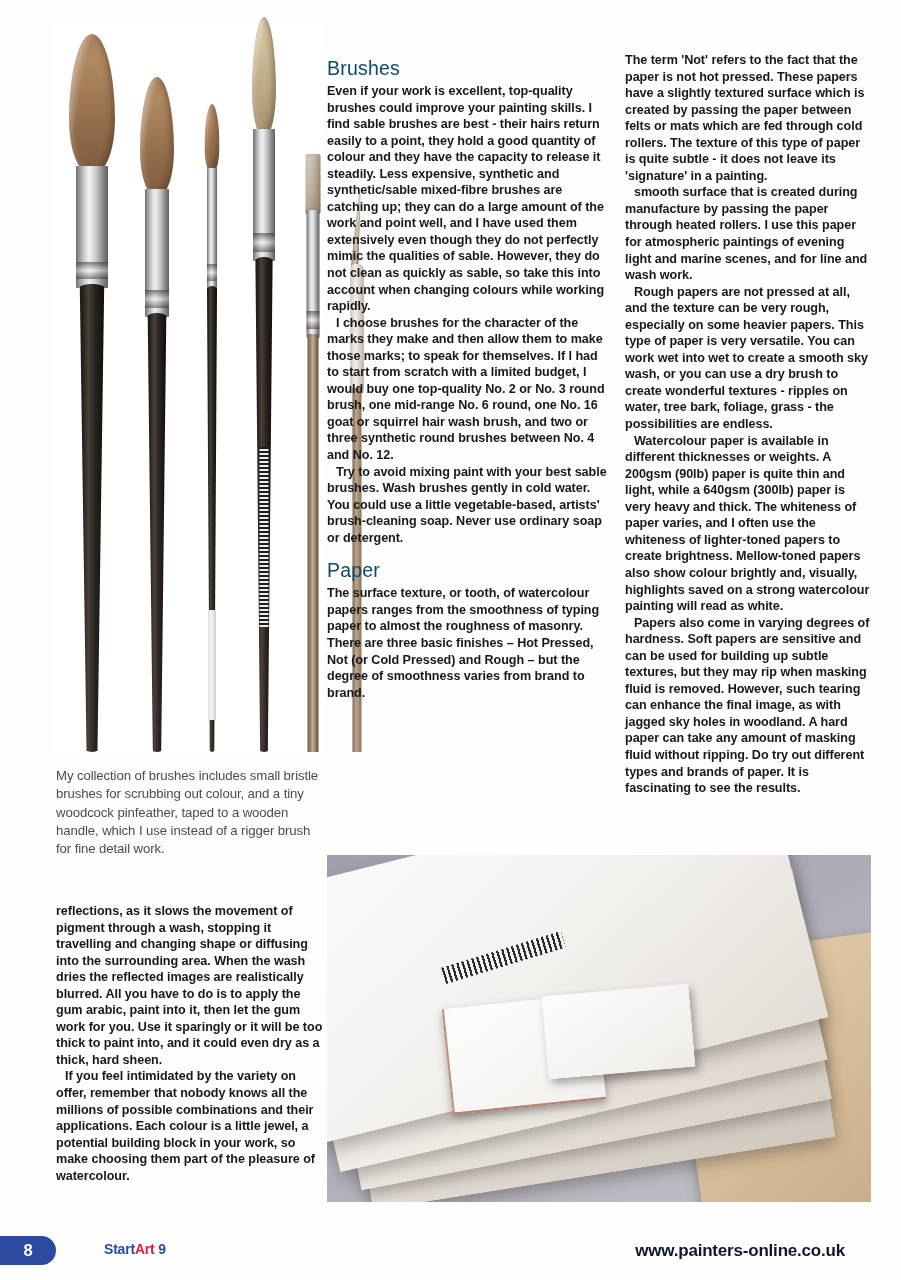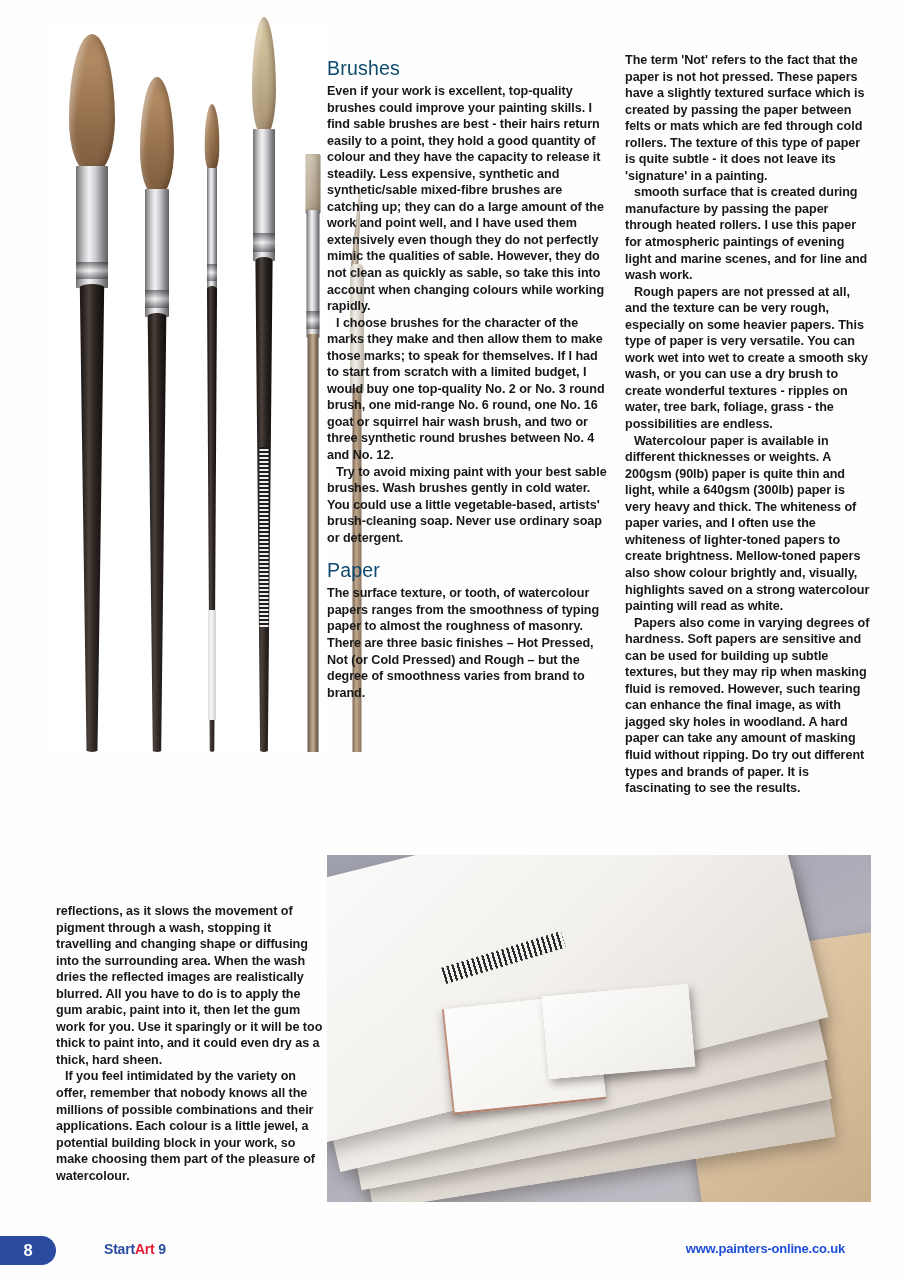--- a/index.html
+++ b/index.html
@@ -228,23 +228,23 @@
     font-weight: bold;
     letter-spacing: -0.2px;
   }
   .brand-start { color: #2b4ba0; margin-left: 32px; }
   .brand-art { color: #e0203a; }
   .brand-num { color: #2b4ba0; }
   .footer-url {
     position: absolute;
     right: 56px;
     top: 1241px;
-    font-size: 13px;
+    font-size: 17px;
     font-weight: bold;
-    color: #1d4ed8;
+    color: #0f172a;
     letter-spacing: -0.2px;
   }
 </style>
 </head>
 <body>
 
 <div class="page">
 
   <div class="brush-photo">
 
@@ -280,20 +280,21 @@
       <div class="wood" style="top:180px; width:11px; height:418px;"></div>
     </div>
 
     <div class="brush" style="left:288px; width:34px; height:560px;">
       <div class="needle" style="top:0; width:8px; height:82px;"></div>
       <div class="tape" style="top:72px; width:14px; height:130px;"></div>
       <div class="wood" style="top:196px; width:9px; height:364px; background:linear-gradient(90deg,#7a6453,#c0a88c 40%,#8a735e 100%);"></div>
     </div>
   </div>
 
+  <div class="caption">My collection of brushes includes small bristle brushes for scrubbing out colour, and a tiny woodcock pinfeather, taped to a wooden handle, which I use instead of a rigger brush for fine detail work.</div>
 
   <div class="col" id="col-left-lower">
     <p>reflections, as it slows the movement of pigment through a wash, stopping it travelling and changing shape or diffusing into the surrounding area. When the wash dries the reflected images are realistically blurred. All you have to do is to apply the gum arabic, paint into it, then let the gum work for you. Use it sparingly or it will be too thick to paint into, and it could even dry as a thick, hard sheen.</p>
     <p>If you feel intimidated by the variety on offer, remember that nobody knows all the millions of possible combinations and their applications. Each colour is a little jewel, a potential building block in your work, so make choosing them part of the pleasure of watercolour.</p>
   </div>
 
   <div class="col" id="col-mid">
     <h2 class="sec">Brushes</h2>
     <p>Even if your work is excellent, top-quality brushes could improve your painting skills. I find sable brushes are best - their hairs return easily to a point, they hold a good quantity of colour and they have the capacity to release it steadily. Less expensive, synthetic and synthetic/sable mixed-fibre brushes are catching up; they can do a large amount of the work and point well, and I have used them extensively even though they do not perfectly mimic the qualities of sable. However, they do not clean as quickly as sable, so take this into account when changing colours while working rapidly.</p>
     <p>I choose brushes for the character of the marks they make and then allow them to make those marks; to speak for themselves. If I had to start from scratch with a limited budget, I would buy one top-quality No. 2 or No. 3 round brush, one mid-range No. 6 round, one No. 16 goat or squirrel hair wash brush, and two or three synthetic round brushes between No. 4 and No. 12.</p>

